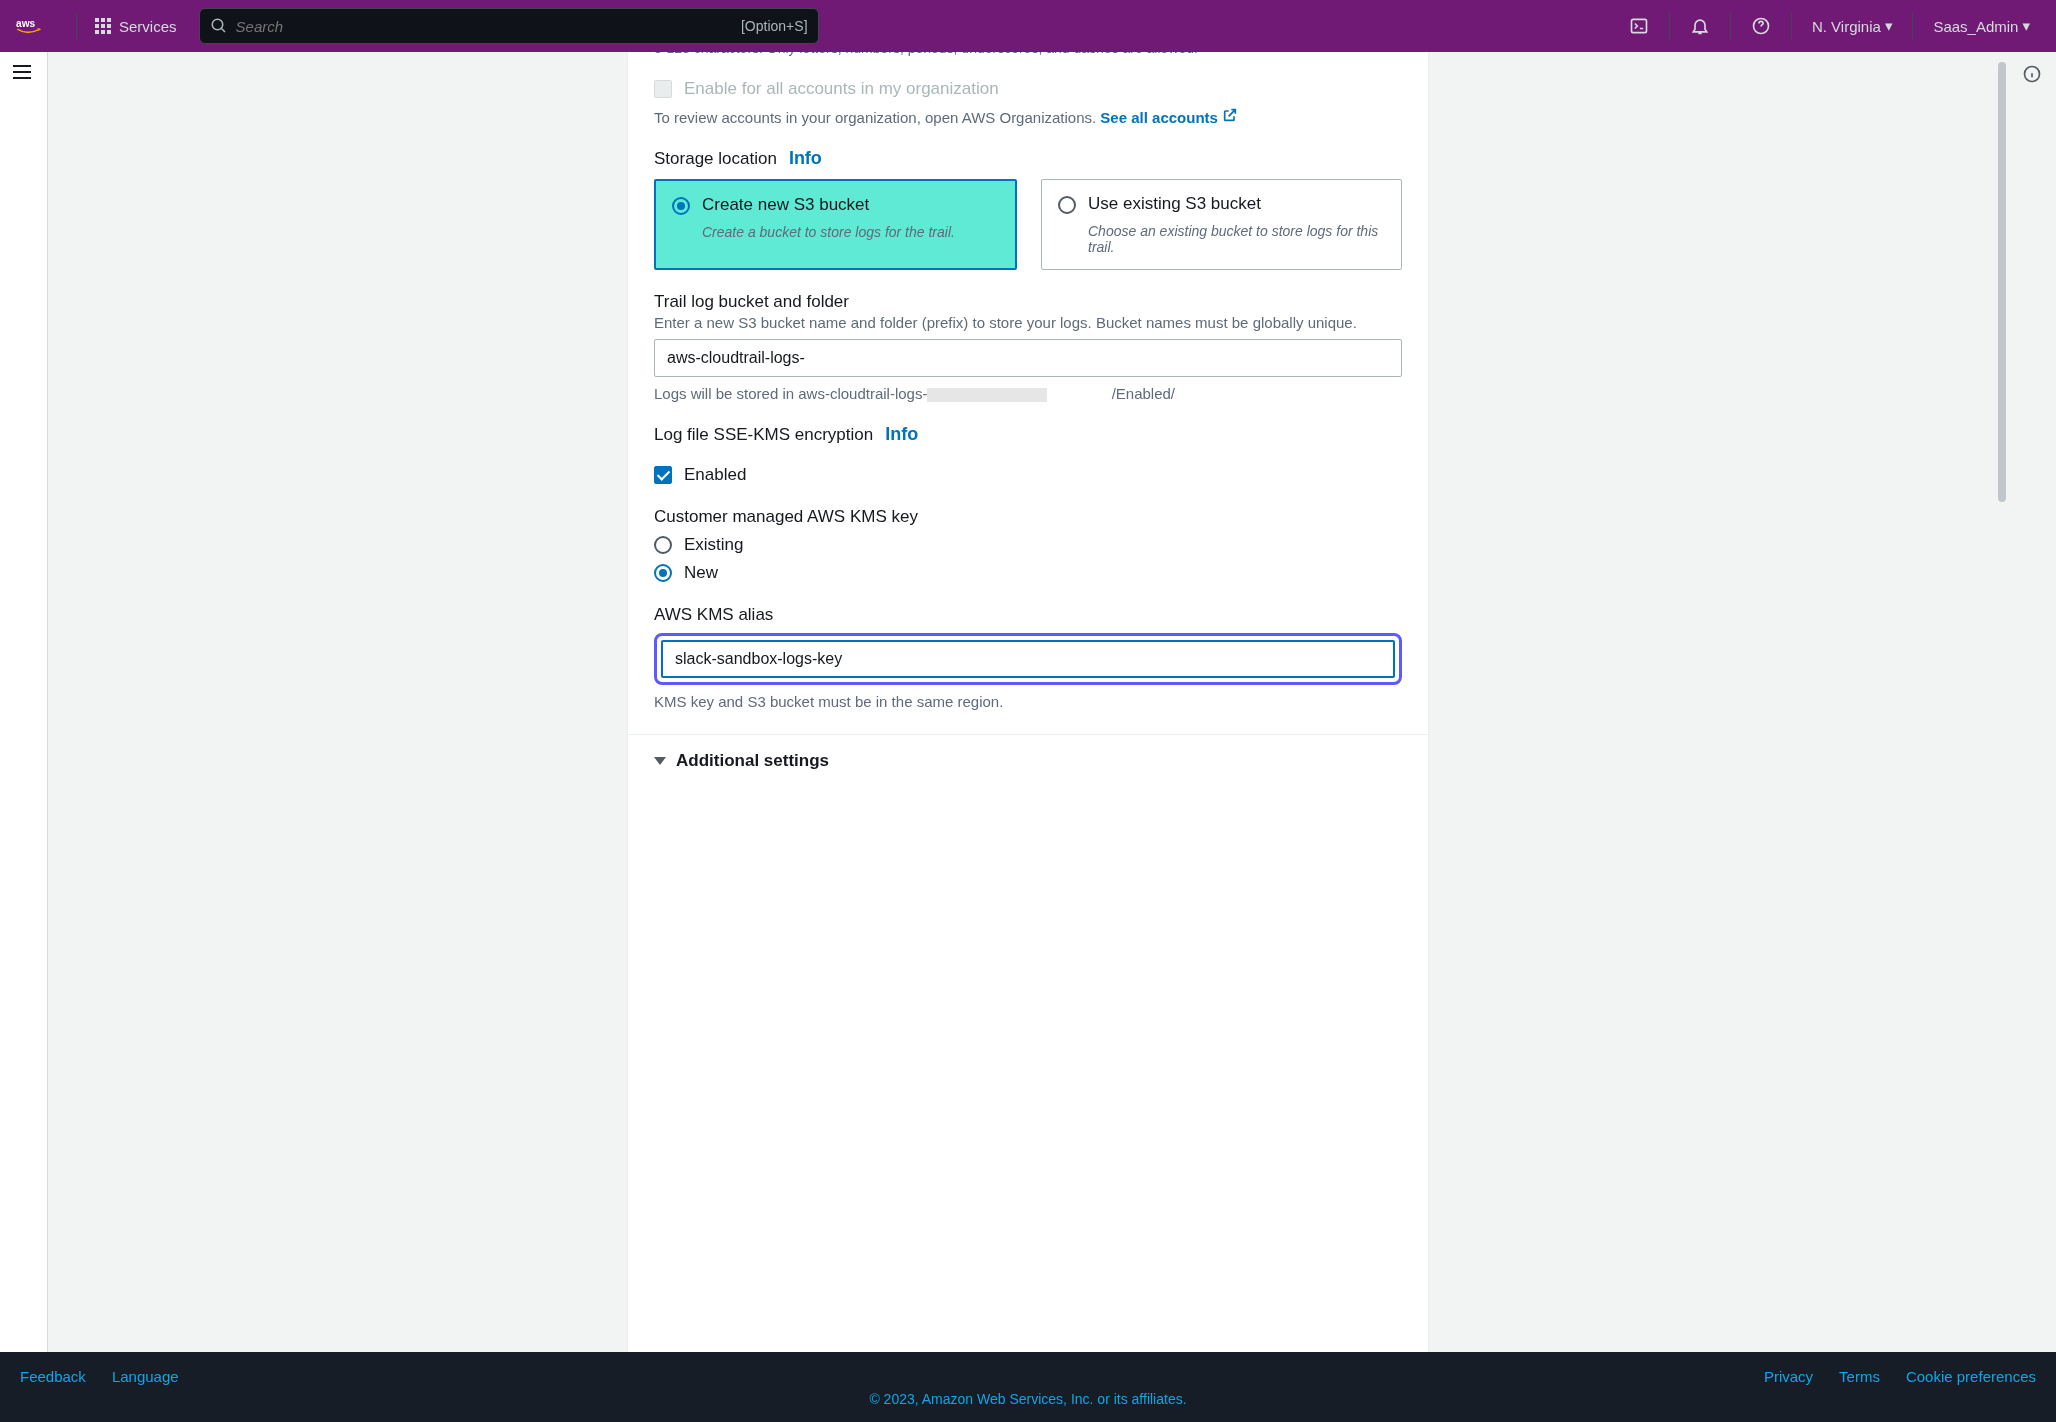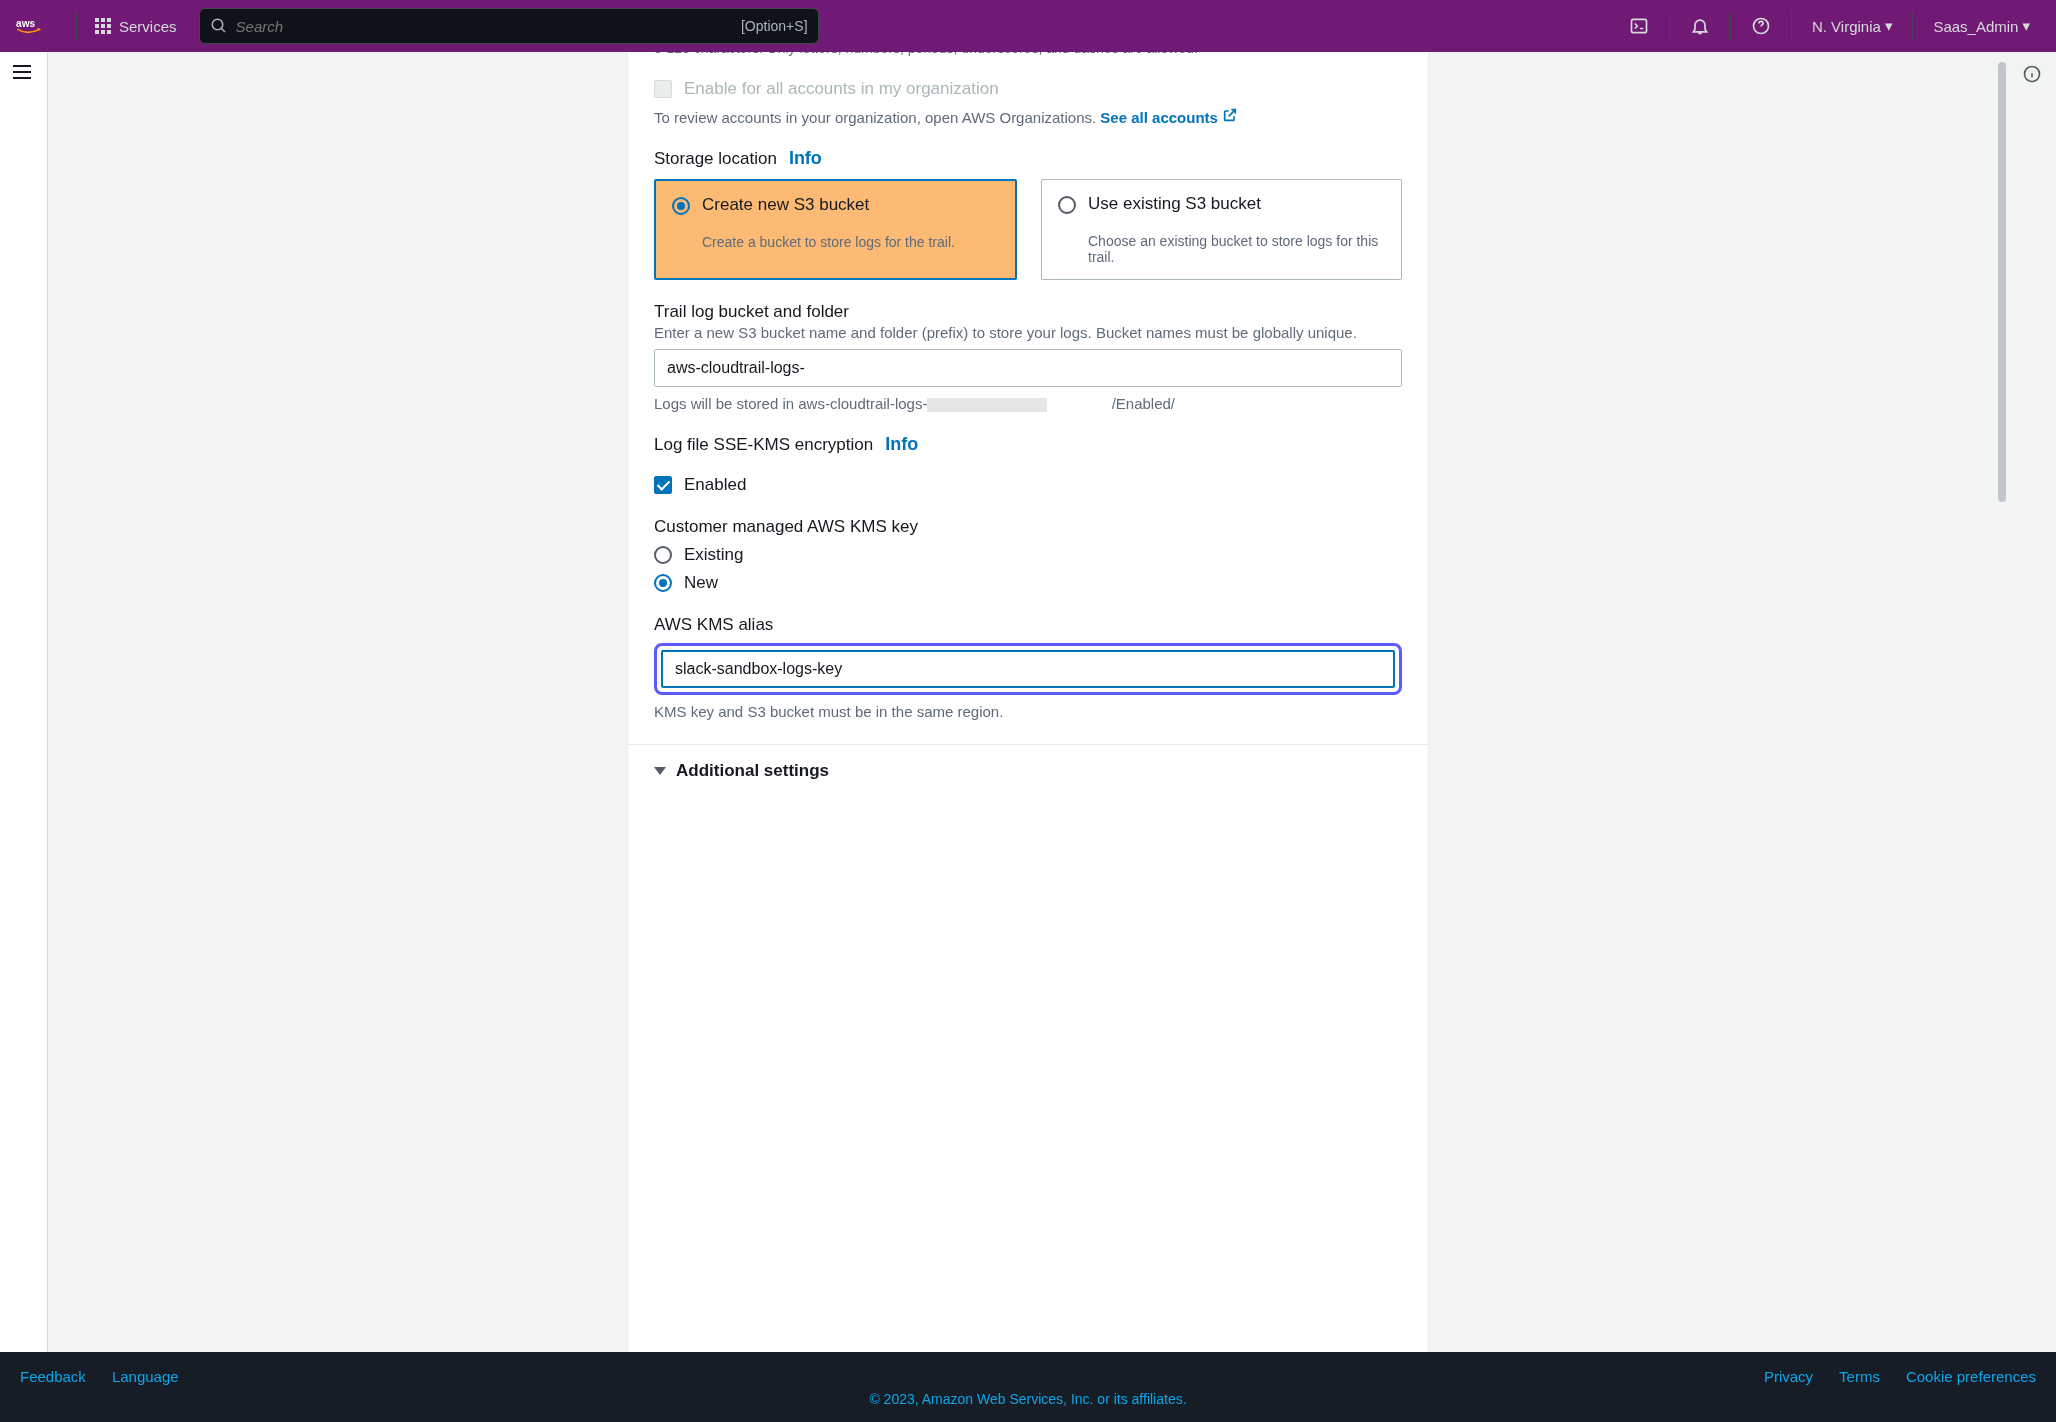--- a/index.html
+++ b/index.html
@@ -43,26 +43,26 @@
 .sub-note{color:#5f6b7a;font-size:15px;margin-top:8px;}
 .link{color:#0073bb;text-decoration:none;cursor:pointer;}
 .link.bold{font-weight:700;}
 .ext-icon{display:inline-block;margin-left:4px;color:#0073bb;}
 
 .section-label{font-size:17px;color:#16191f;display:flex;align-items:center;gap:12px;margin-bottom:10px;}
 .info-link{color:#0073bb;font-size:18px;font-weight:700;cursor:pointer;}
 
 .tile-row{display:flex;gap:24px;}
 .tile{flex:1;border:1px solid #aab7b8;border-radius:2px;padding:14px 16px;display:flex;gap:12px;cursor:pointer;}
-.tile.selected{border:2px solid #0073bb;background:#fdba74;}
+.tile.selected{border:2px solid #0073bb;background:#5eead4;}
 .radio{width:18px;height:18px;border:2px solid #545b64;border-radius:50%;flex-shrink:0;position:relative;margin-top:2px;}
 .radio.selected{border-color:#0073bb;}
 .radio.selected:after{content:"";position:absolute;left:3px;top:3px;width:8px;height:8px;background:#0073bb;border-radius:50%;}
 .tile-title{font-size:17px;font-weight:400;color:#16191f;}
-.tile-desc{font-size:14px;color:#5f6b7a;margin-top:19px;}
+.tile-desc{font-size:14px;color:#5f6b7a;margin-top:9px;font-style:italic;}
 
 .txt-input{width:100%;height:38px;border:1px solid #aab7b8;border-radius:2px;padding:0 12px;font-size:16px;color:#16191f;}
 .txt-input.highlighted{border:2px solid #0073bb;outline:none;}
 .input-highlight-wrap{border:3px solid #5b5bff;border-radius:8px;padding:4px;}
 
 .vstack{display:flex;flex-direction:column;gap:8px;margin-top:8px;}
 .radio-row{display:flex;align-items:center;gap:12px;}
 .radio-inline{width:18px;height:18px;border:2px solid #545b64;border-radius:50%;position:relative;cursor:pointer;}
 .radio-inline.selected{border-color:#0073bb;}
 .radio-inline.selected:after{content:"";position:absolute;left:3px;top:3px;width:8px;height:8px;background:#0073bb;border-radius:50%;}

